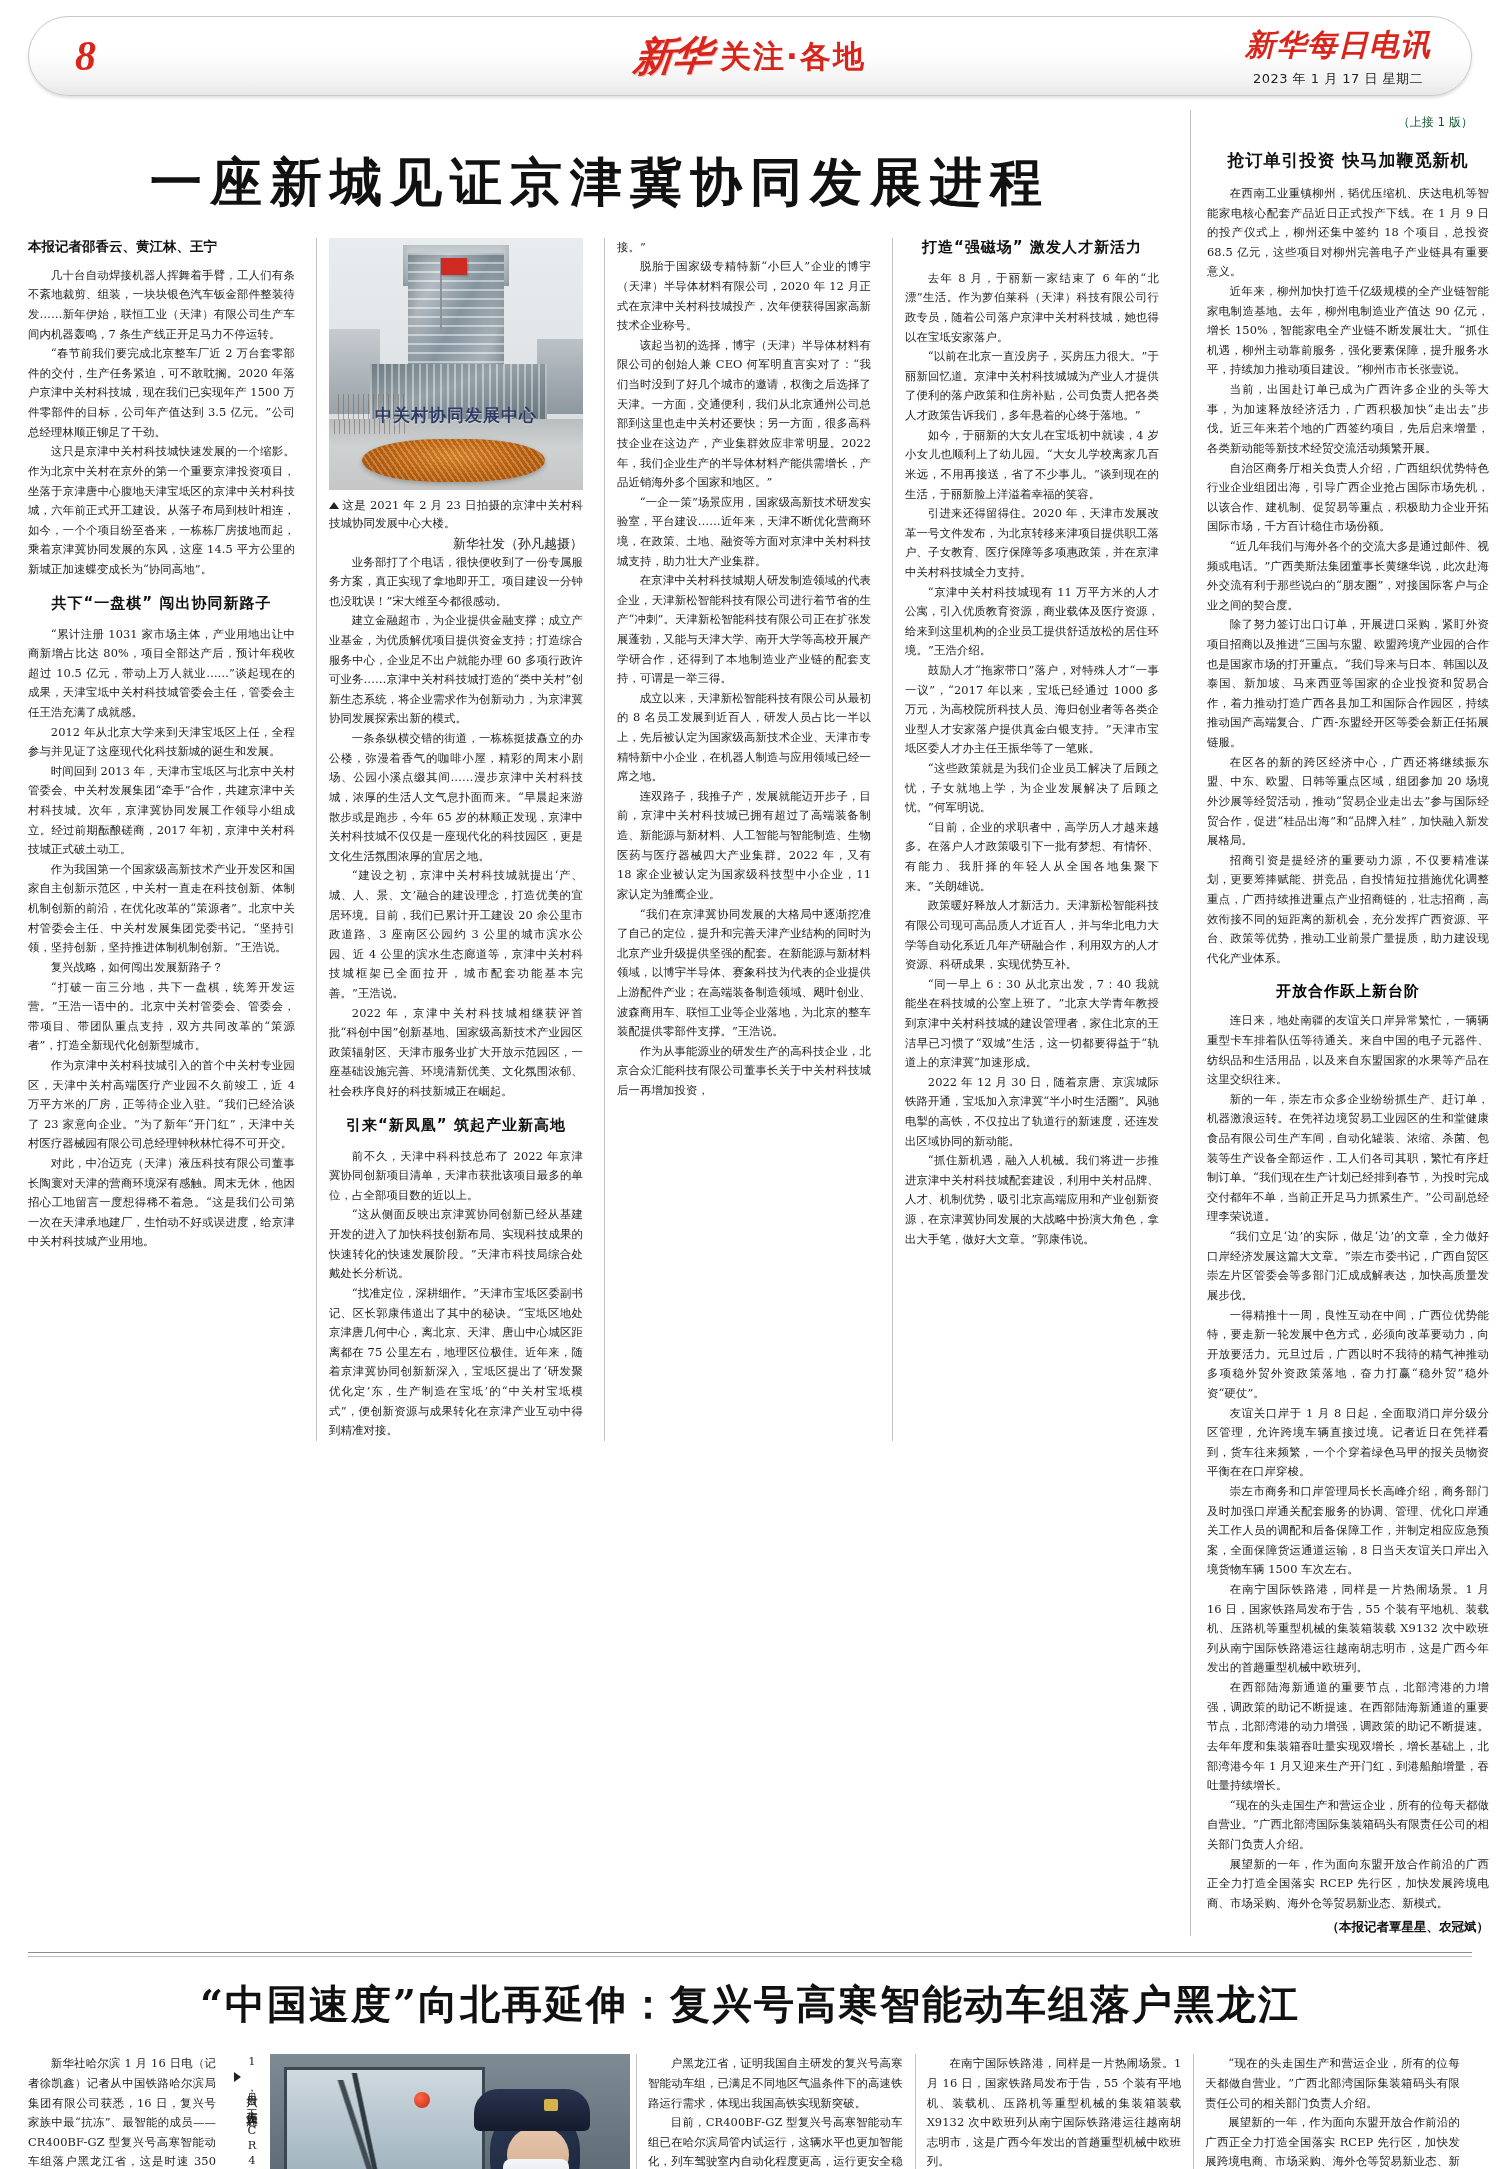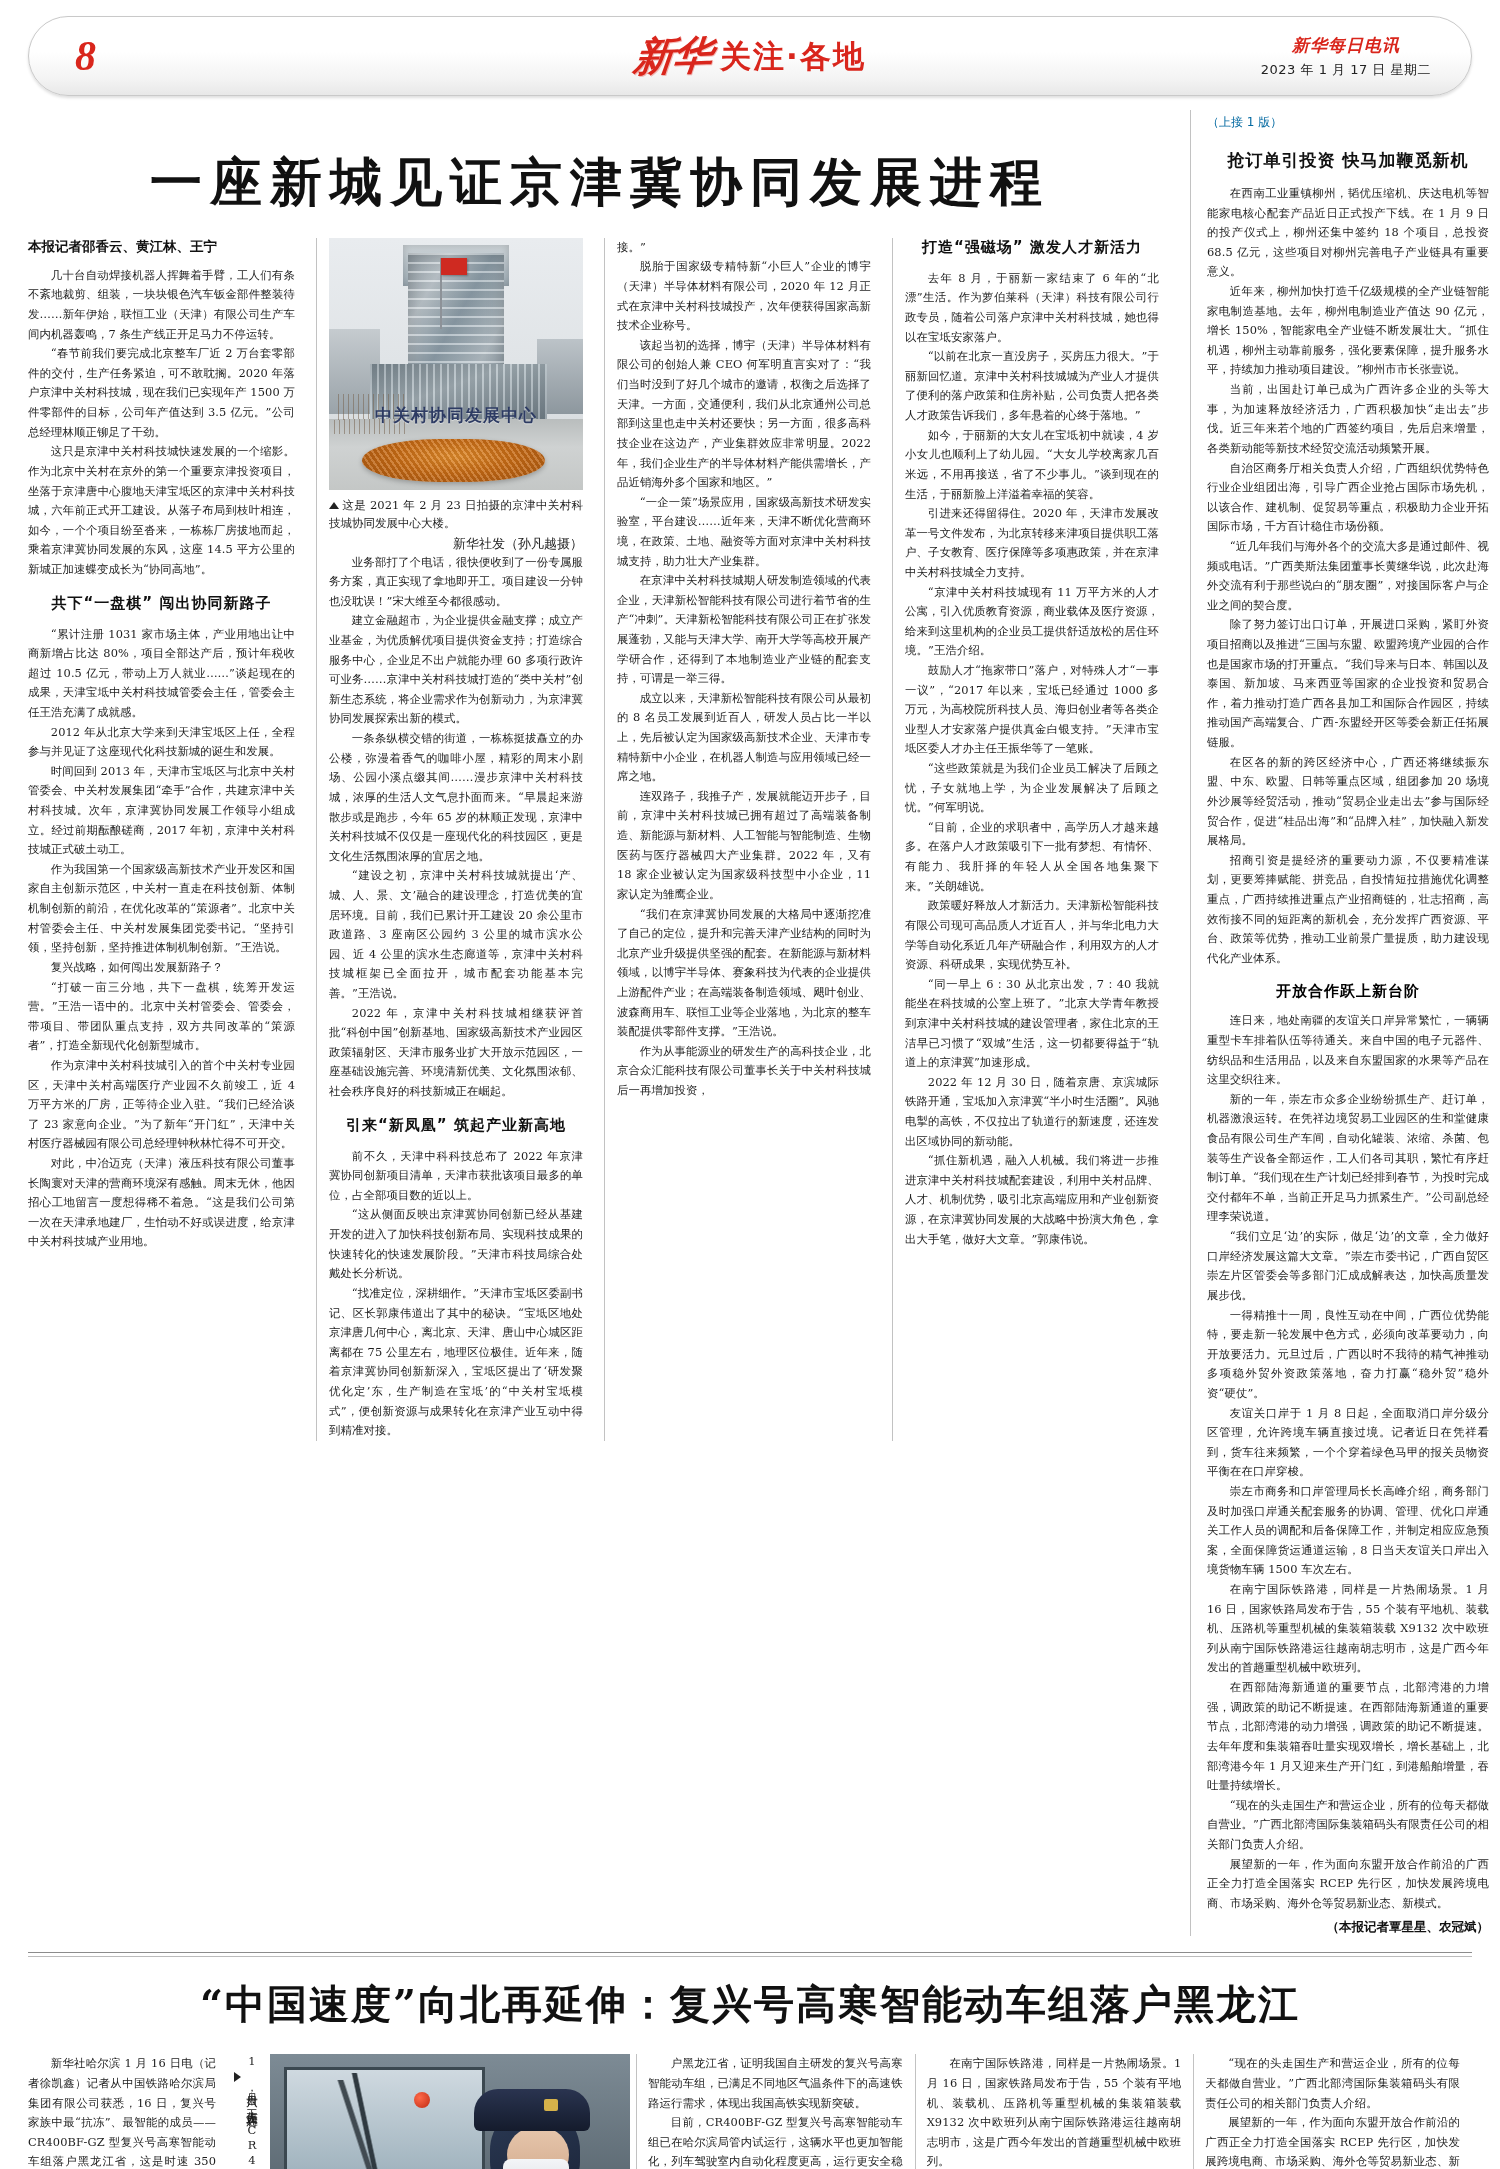--- a/index.html
+++ b/index.html
@@ -41,21 +41,21 @@
   .mh-section{
     font-family:"DejaVu Sans","Liberation Sans",sans-serif;
     font-size:31px;font-weight:700;color:#d9261c;letter-spacing:2px;
   }
   .masthead-right{
     position:absolute;right:40px;top:50%;transform:translateY(-50%);
     text-align:center;
   }
   .mh-brand{
     font-family:"DejaVu Serif",serif;
-    font-size:17px;font-weight:700;color:#d9261c;letter-spacing:1px;
+    font-size:30px;font-weight:700;color:#d9261c;letter-spacing:1px;
     font-style:italic;
   }
   .mh-date{
     font-family:"DejaVu Sans","Liberation Sans",sans-serif;
     font-size:13px;color:#222;margin-top:4px;letter-spacing:.5px;
   }
   .right-rail{width:282px;}
 
   .main-zone{display:grid;grid-template-columns:1fr 282px;column-gap:18px;}
 
@@ -167,21 +167,21 @@
     font-size:11.5px;line-height:1.6;color:#1d1d1d;text-align:justify;margin:6px 0 0 0;
   }
   .photo-credit{
     font-family:"DejaVu Serif","Liberation Serif",serif;
     font-size:13px;color:#1d1d1d;text-align:right;margin:2px 0 0 0;
   }
 
   
   .rail-note{
     font-family:"DejaVu Sans","Liberation Sans",sans-serif;
-    font-size:12px;text-align:left;color:#0369a1;margin:4px 16px 18px 0;
+    font-size:12px;text-align:right;color:#14532d;margin:4px 16px 18px 0;
   }
   .rail-head{
     font-family:"DejaVu Sans","Liberation Sans",sans-serif;
     font-size:17px;font-weight:700;text-align:center;color:#111;
     margin:2px 0 12px 0;letter-spacing:1px;
   }
   .rail-subhead{
     font-family:"DejaVu Sans","Liberation Sans",sans-serif;
     font-size:15px;font-weight:700;text-align:center;color:#000000;
     margin:14px 0 10px 0;letter-spacing:1px;

